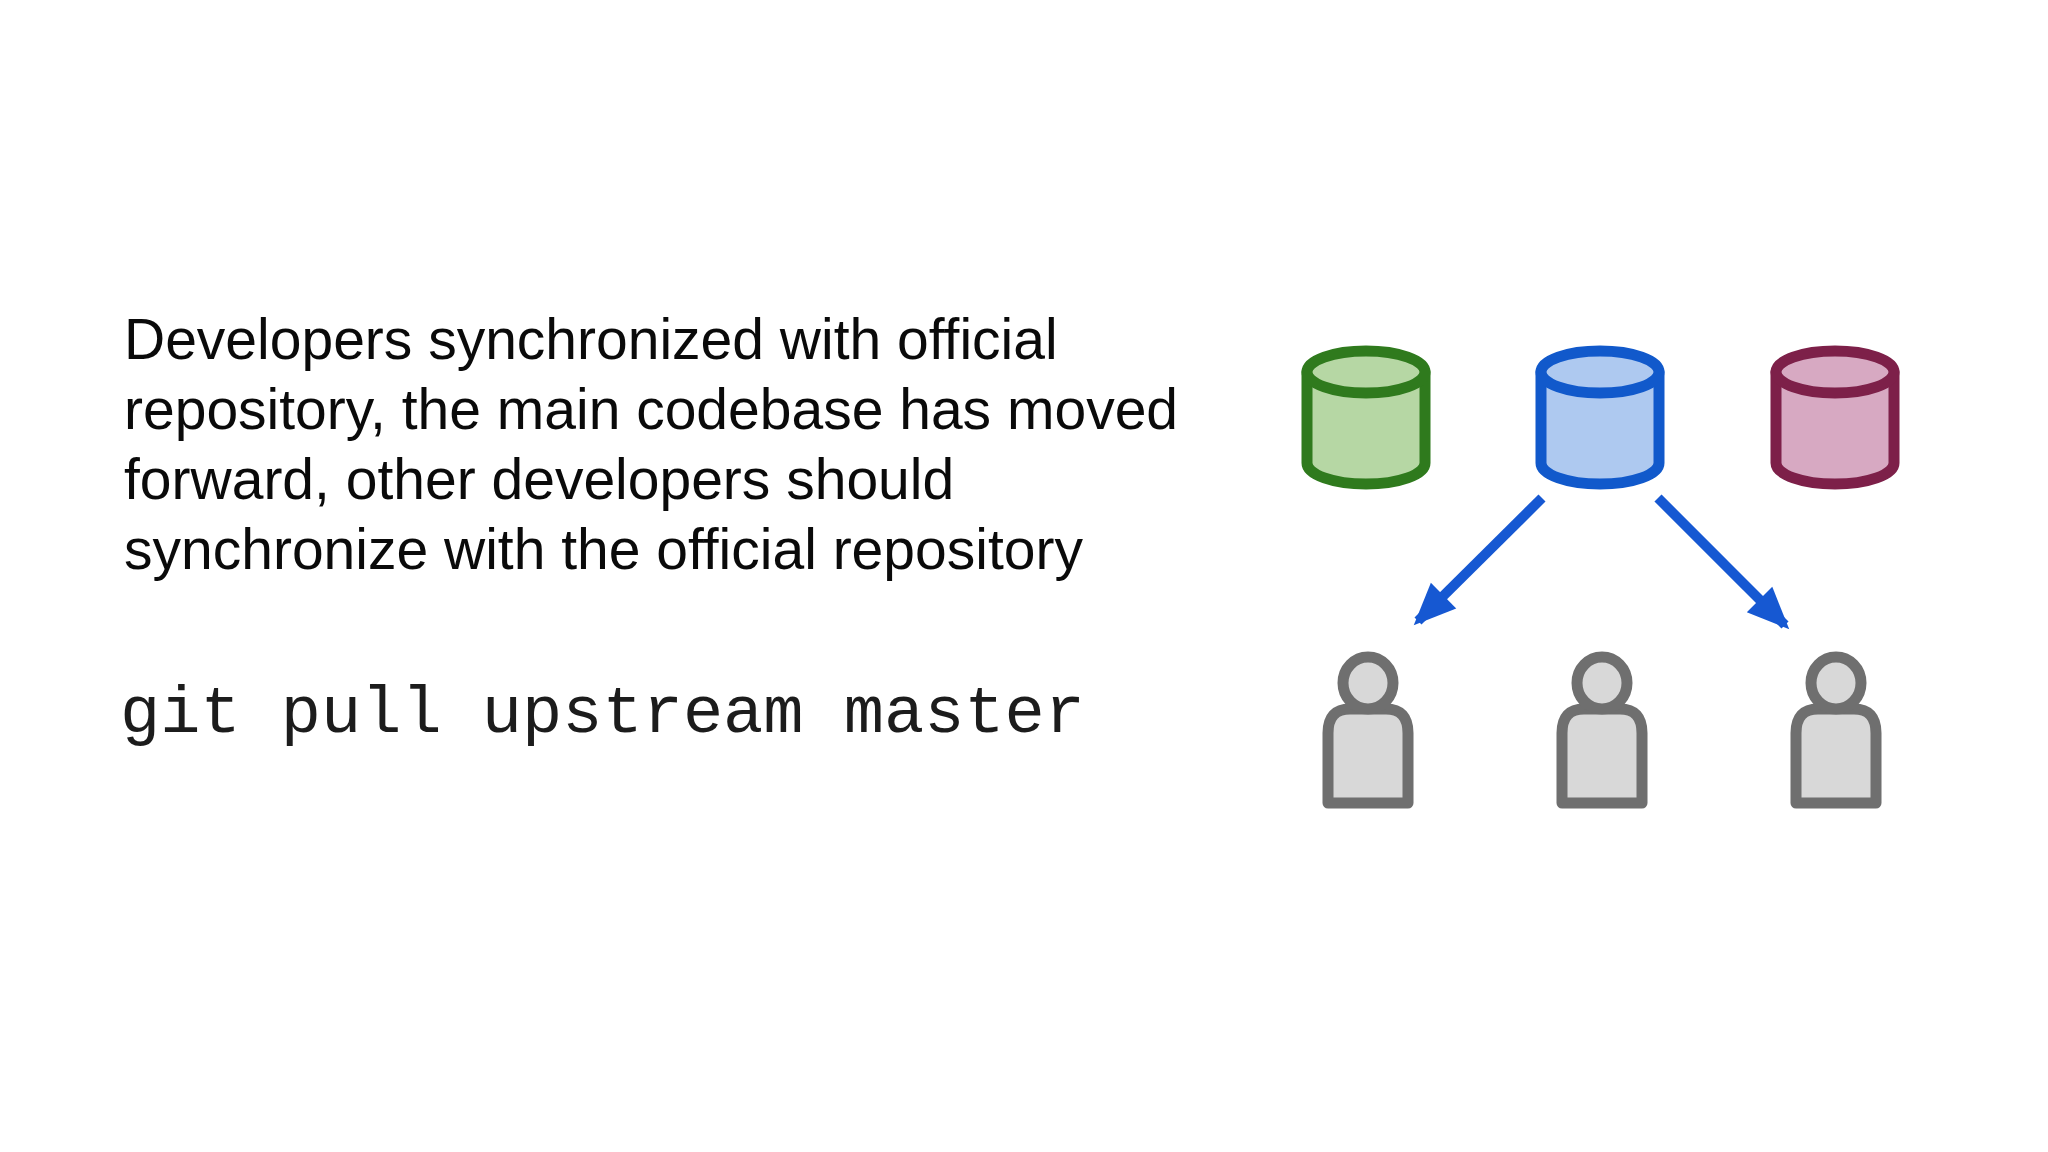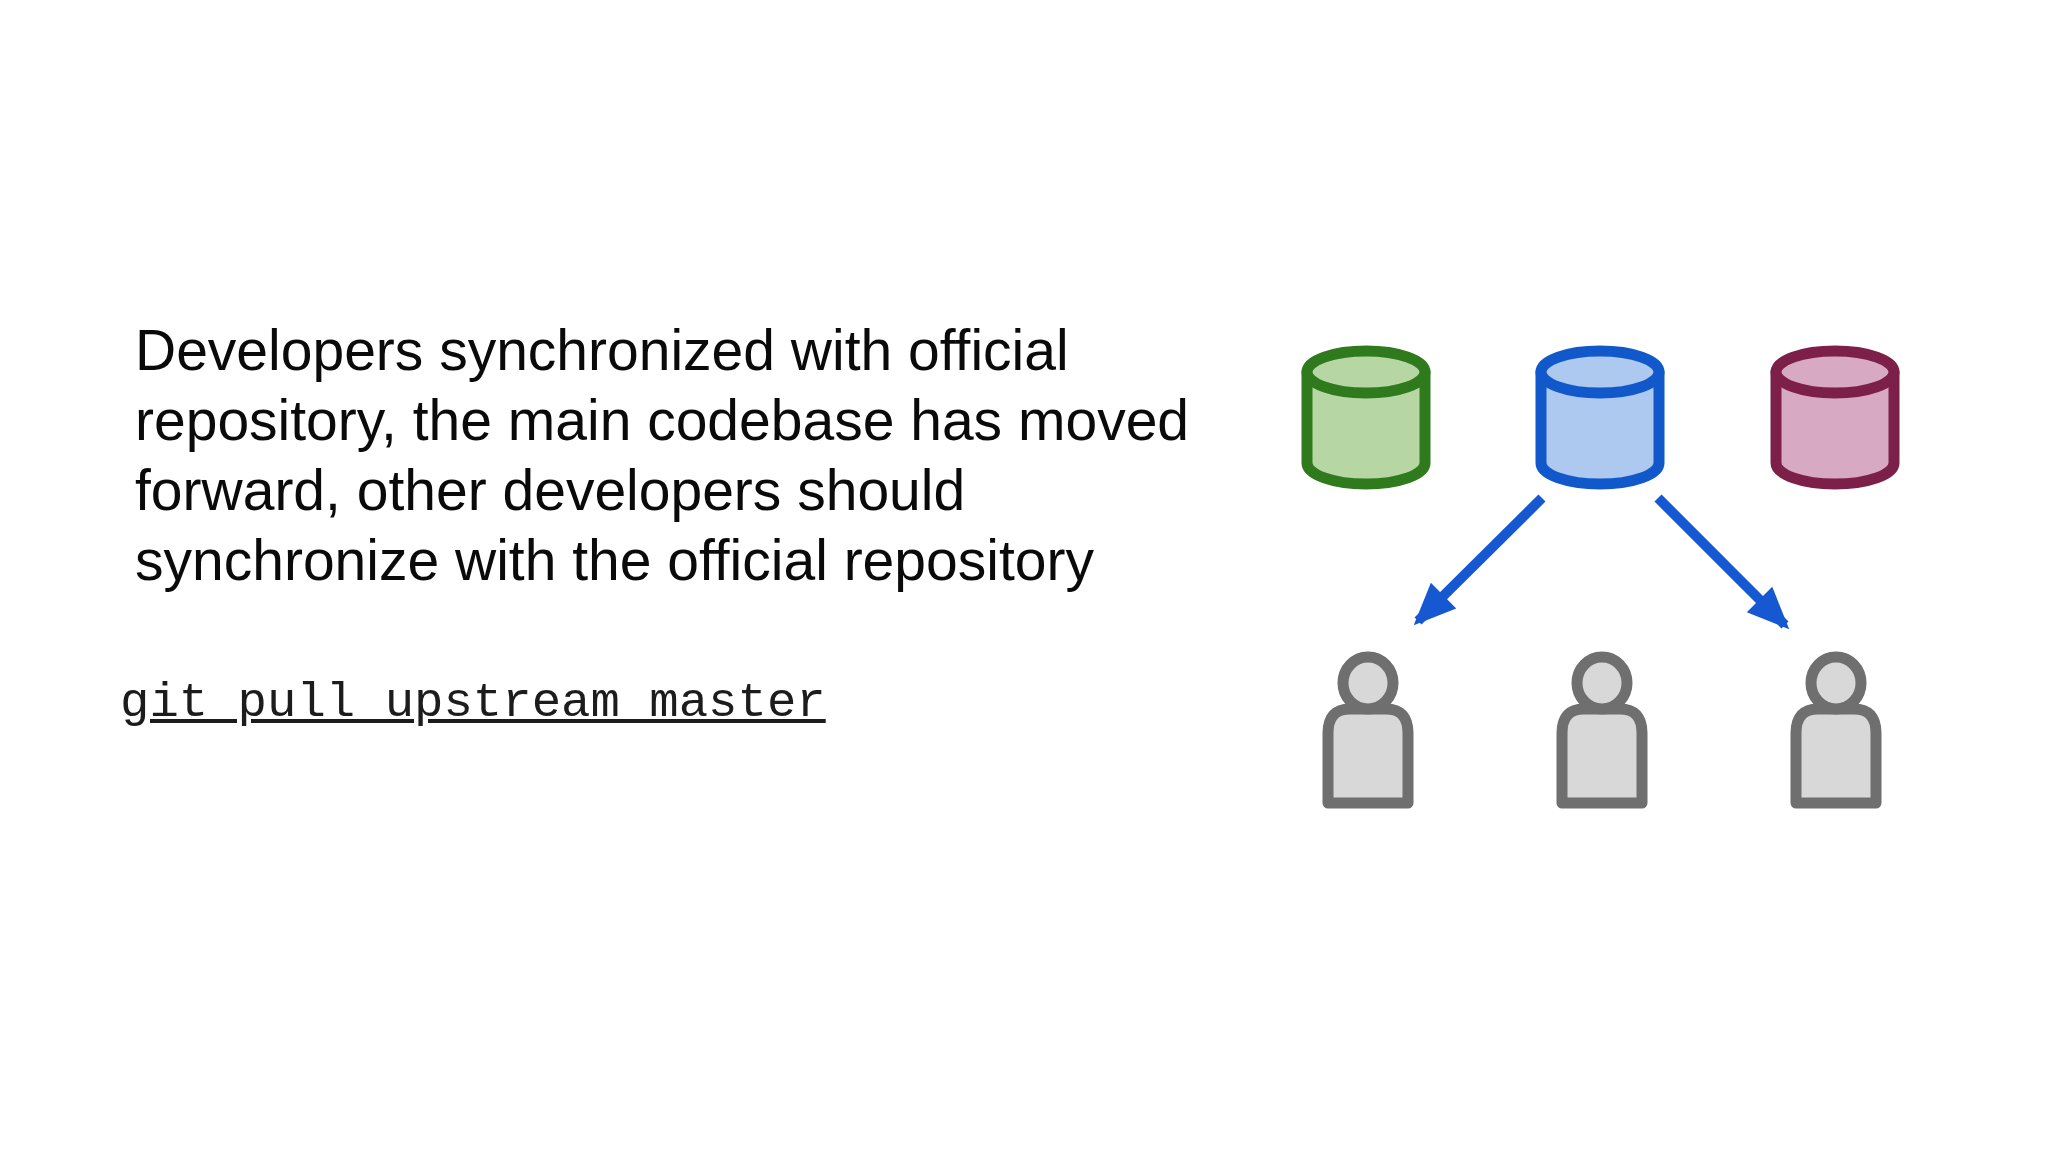--- a/index.html
+++ b/index.html
@@ -19,37 +19,36 @@
     font-size: 106px;
     line-height: 1;
     font-weight: 700;
     color: var(--title-color, #2a4687);
     letter-spacing: -1px;
   }
   .body-text {
     position: absolute;
     left: 124px;
     top: 304px;
-    margin: 11px;
+    margin: 0;
     width: 1150px;
     font-size: 57px;
     line-height: 70px;
     color: var(--body-color, #0a0a0a);
     white-space: pre-line;
   }
   .code-text {
     position: absolute;
     left: 120px;
     top: 674px;
     margin: 0;
     font-family: "Liberation Mono", monospace;
-    font-size: 49px;
+    font-size: 67px;
     line-height: 1.2;
     color: var(--code-color, #1c1c1c);
-    text-decoration: underline;
   }
   .diagram {
     position: absolute;
     left: 1280px;
     top: 318px;
     width: 680px;
     height: 520px;
   }
   .repo-green  { fill: var(--repo-green-fill);  stroke: var(--repo-green-stroke); }
   .repo-blue   { fill: var(--repo-blue-fill);   stroke: var(--repo-blue-stroke); }

